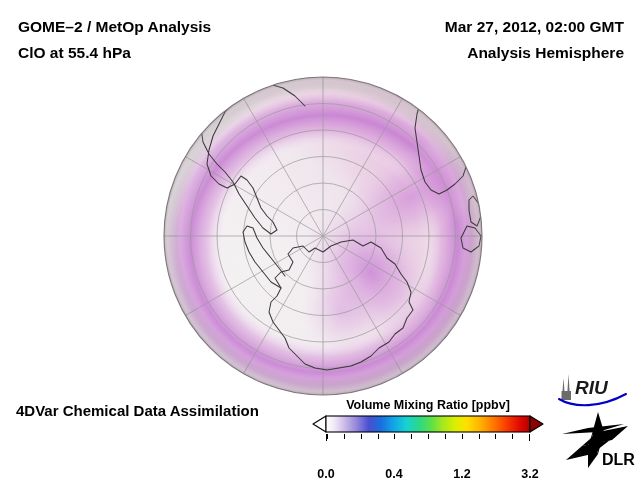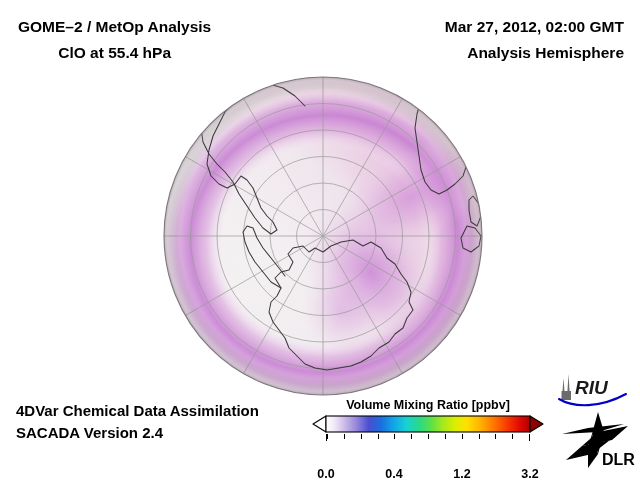--- a/index.html
+++ b/index.html
@@ -14,21 +14,21 @@
     background: #ffffff;
     font-family: "Liberation Sans", sans-serif;
     overflow: hidden;
   }
 
   
   .hdr-left {
     position: absolute;
     left: 18px;
     top: 14px;
-    text-align: center;
+    text-align: left;
   }
   .hdr-right {
     position: absolute;
     right: 16px;
     top: 14px;
     text-align: right;
   }
   .hdr-line {
     font-size: 15.5px;
     font-weight: bold;
@@ -267,21 +267,20 @@
 
         <circle cx="160" cy="160" r="159" fill="url(#limb)"></circle>
       </g>
 
       <circle cx="160" cy="160" r="159" fill="none" stroke="#7d757c" stroke-width="1.1"></circle>
     </svg>
   </div>
 
   <div class="footer-left">
     <div class="footer-line">4DVar Chemical Data Assimilation</div>
-    <div class="footer-line">SACADA Version 2.4</div>
   </div>
 
   <div id="colorbar-block">
     <div id="colorbar-title">Volume Mixing Ratio [ppbv]</div>
 
     <div id="colorbar-row">
       <svg width="232" height="20" viewBox="0 0 232 20">
         <defs>
           <linearGradient id="cbGrad" x1="0" y1="0" x2="1" y2="0">
             <stop offset="0.000" stop-color="#ffffff"></stop>

